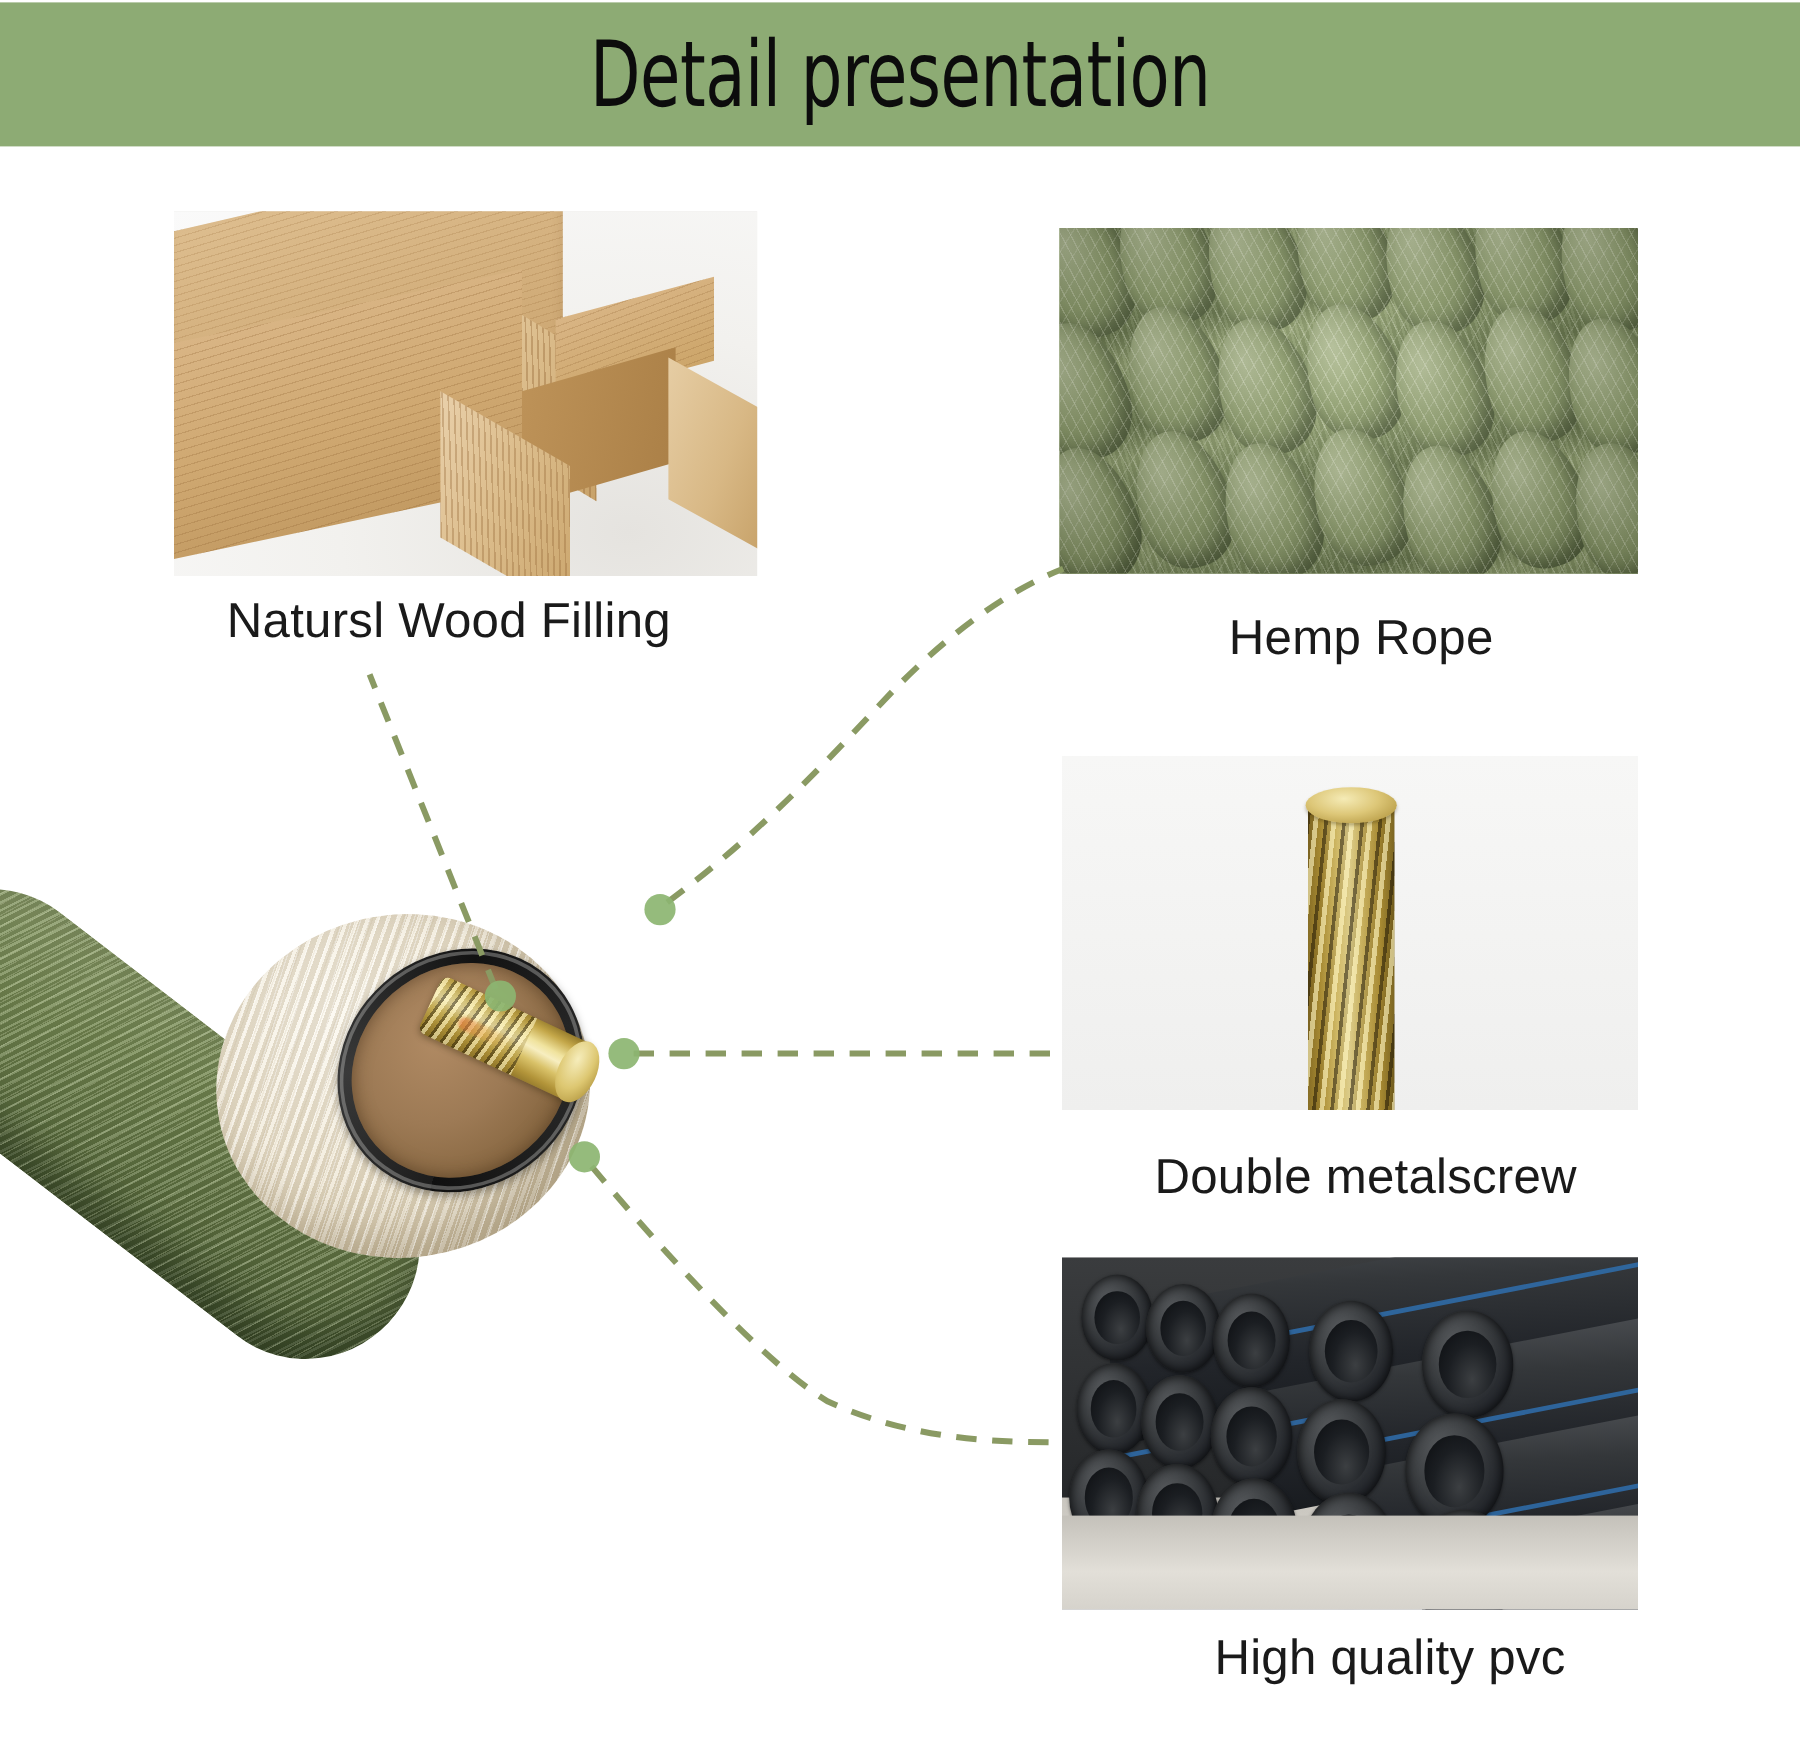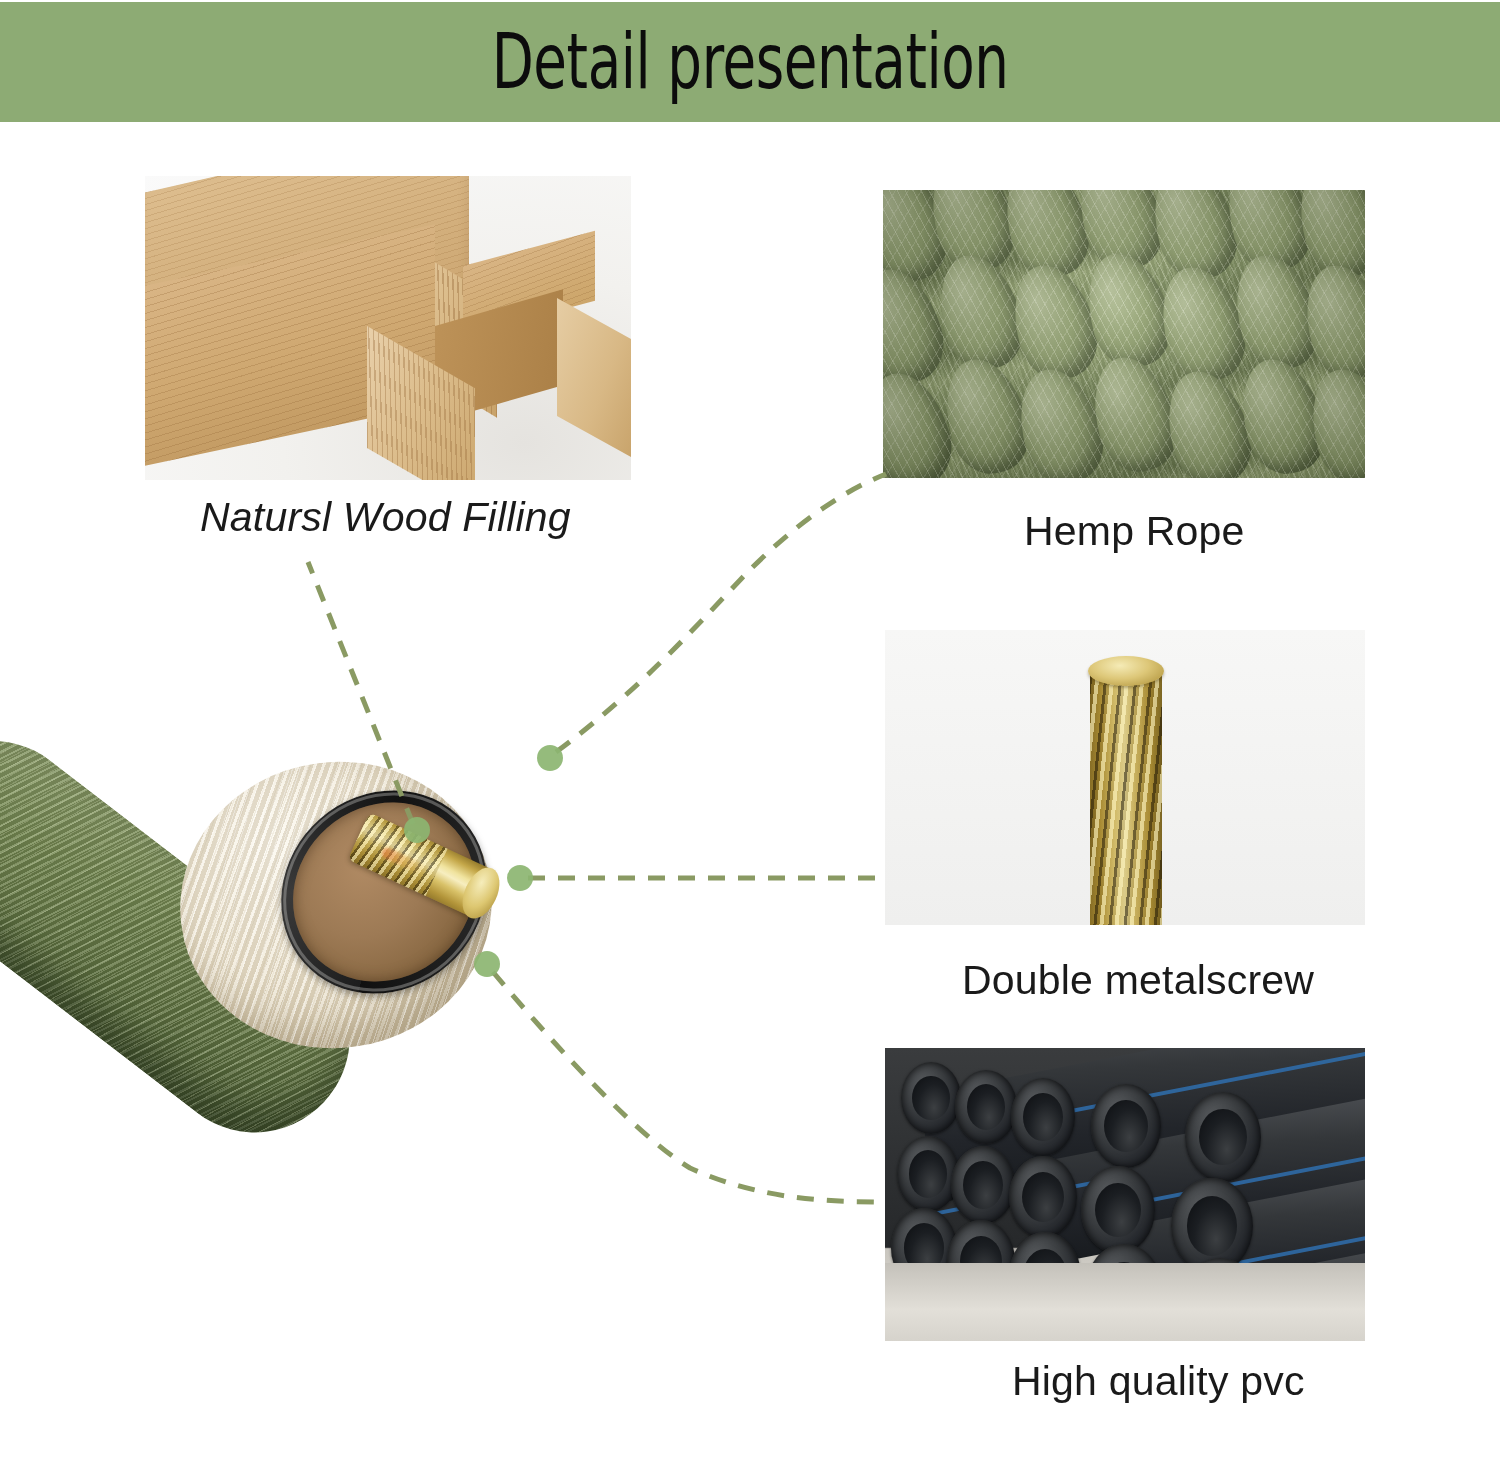--- a/index.html
+++ b/index.html
@@ -354,21 +354,21 @@
   
   .caption {
     position:absolute;
     font-family:"Liberation Sans", sans-serif;
     font-size:41px;
     font-weight:400;
     color:#1a1a1a;
     white-space:nowrap;
     letter-spacing:.2px;
   }
-  .cap-wood   { left:200px;  top:494px;font-style:italic;  }
+  .cap-wood   { left:189px;  top:494px;  }
   .cap-hemp   { left:1024px; top:508px;  }
   .cap-screw  { left:962px;  top:957px;  }
   .cap-pvc    { left:1012px;  top:1358px; }
 </style>
 </head>
 <body>
 
 <div id="page">
 
   <div class="header-band">

